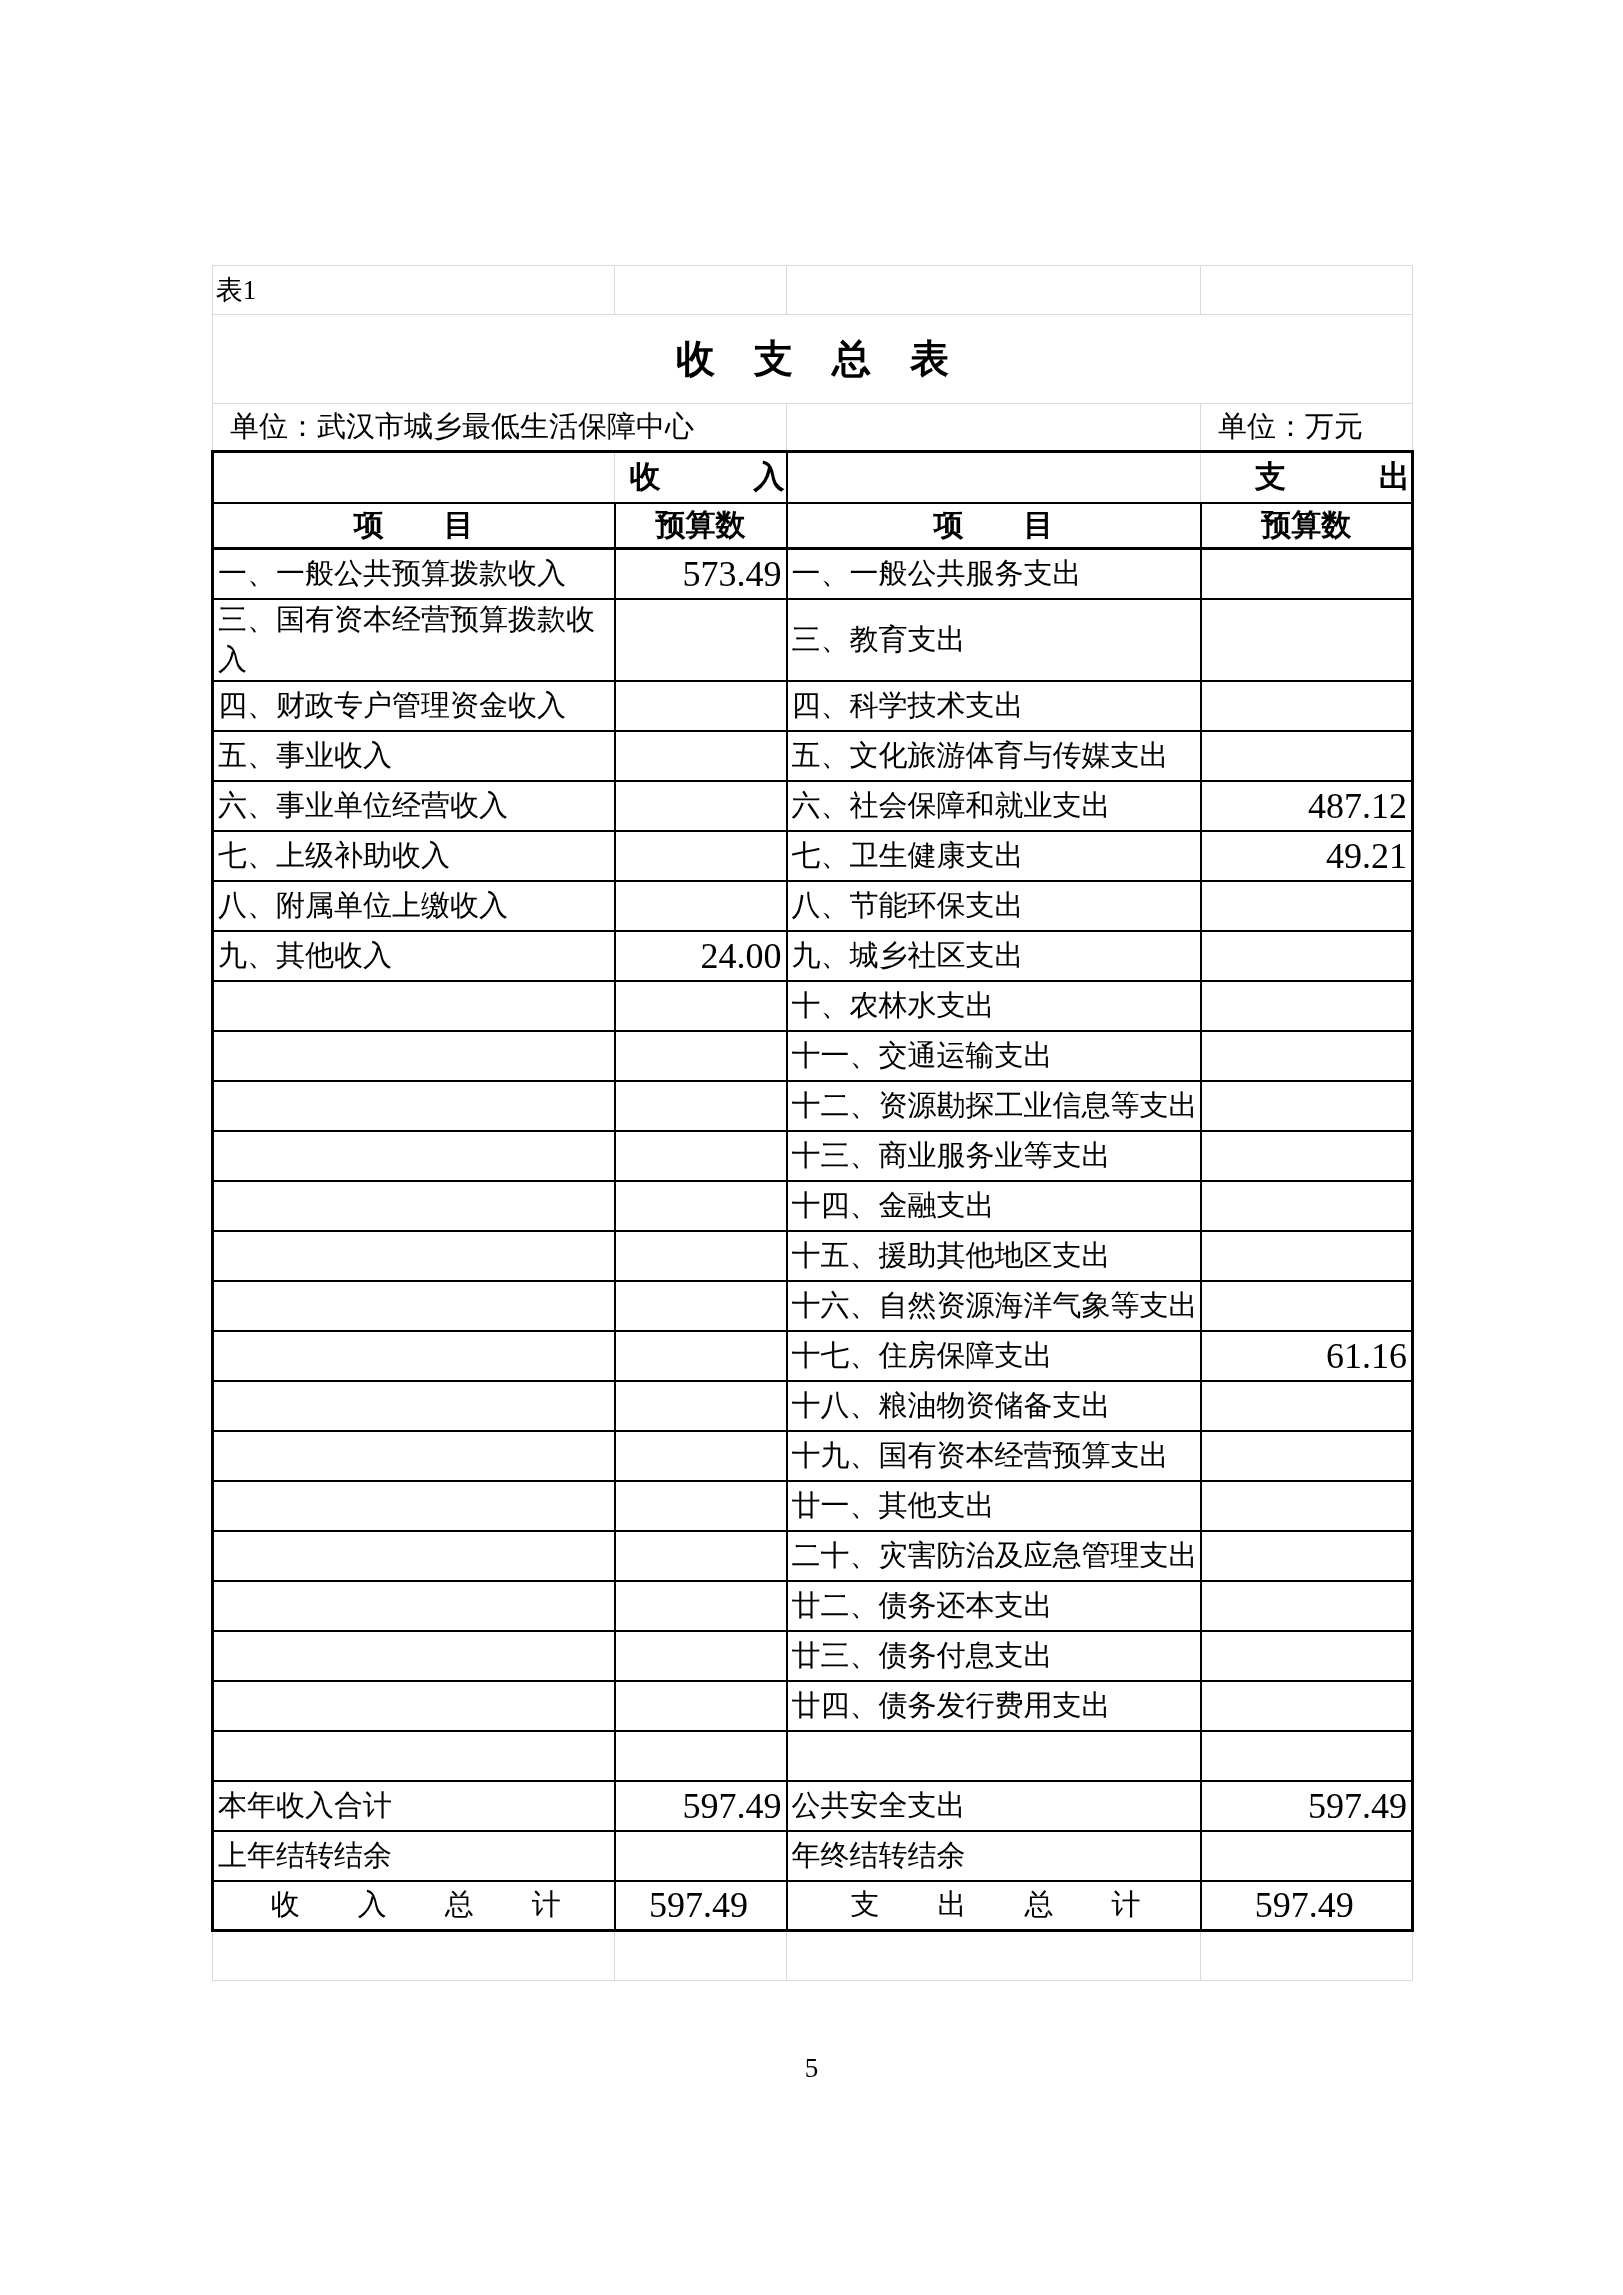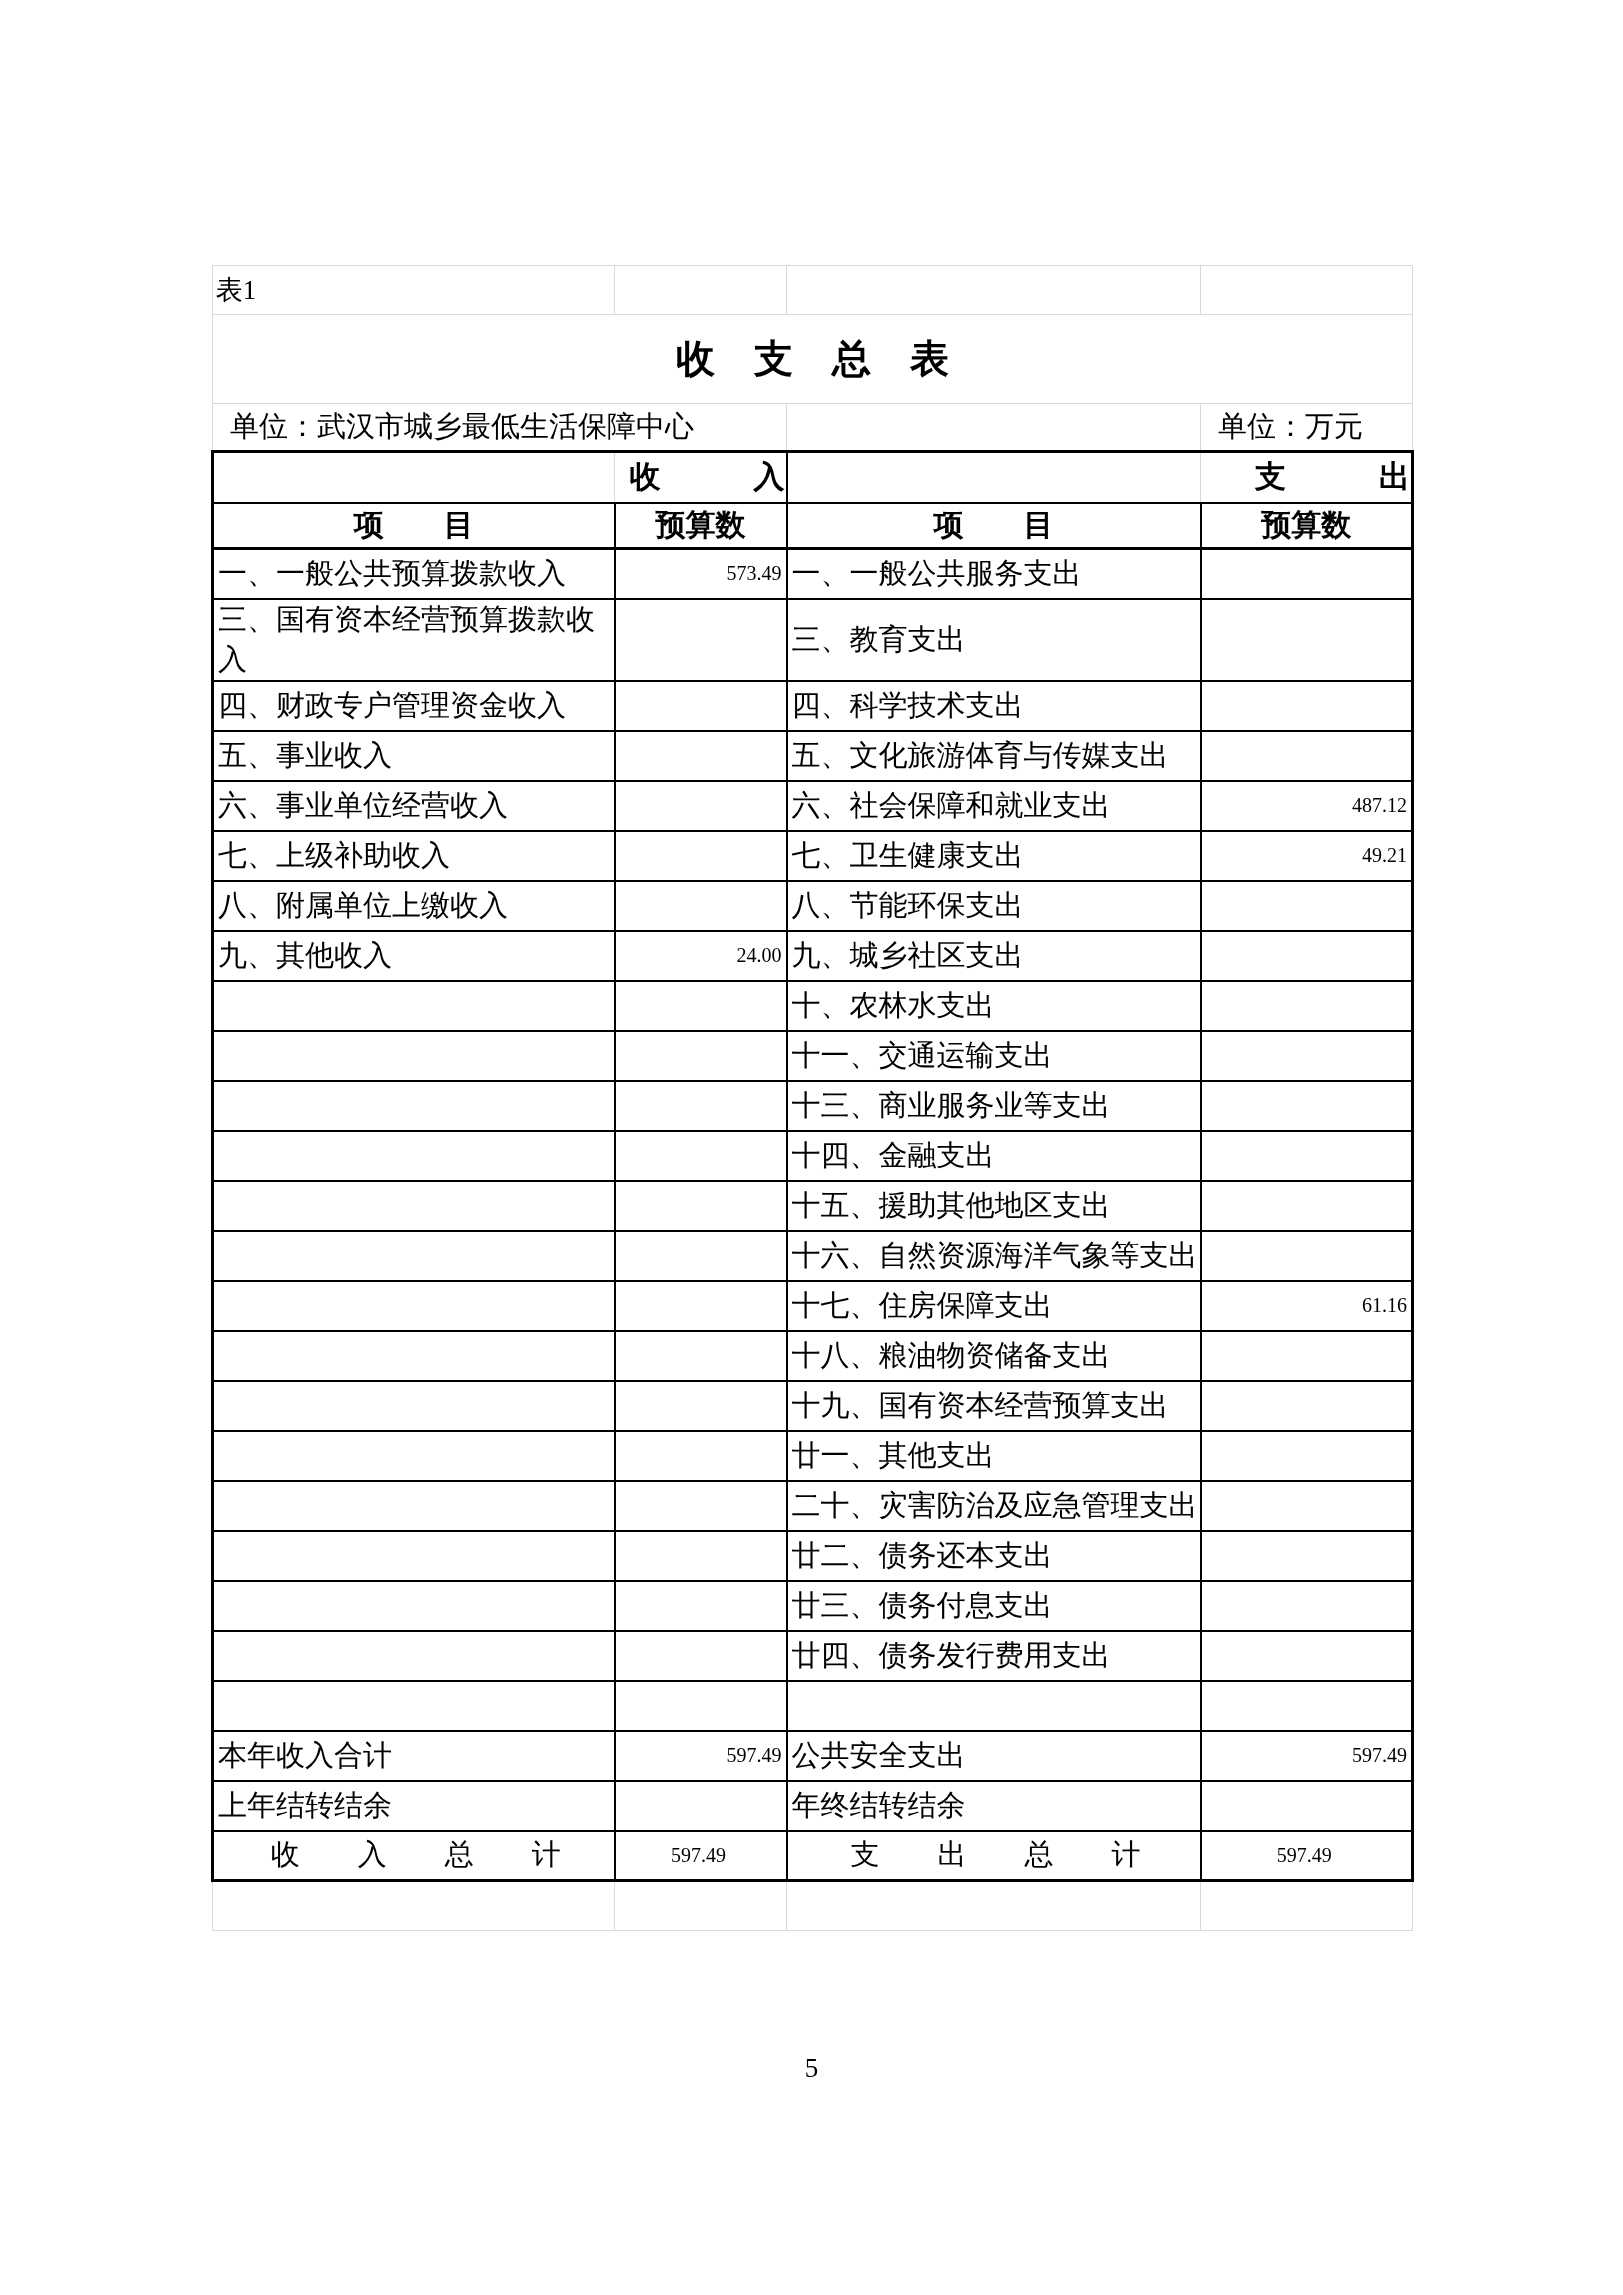--- a/index.html
+++ b/index.html
@@ -44,21 +44,21 @@
   }
   tr.sec-row       { height: 51px; }
   tr.sec-row td    { border-top-width: 3.4px; text-align: right; font-size: 31px; font-weight: bold; position: relative; }
   tr.sec-row td .inner-grid {
     position: absolute; top: 0; bottom: 0; width: 1.4px; background: #d9d9d9;
   }
   tr.colhead-row     { height: 46px; }
   tr.colhead-row td  { border-bottom-width: 3.4px; text-align: center; font-size: 30px; font-weight: bold; }
   tr.data-row        { height: 50px; }
   td.item-cell  { text-align: left;  font-size: 29px; padding: 0 0 0 4.1px; }
-  td.val-cell   { text-align: right; font-size: 20px; padding: 0 4.1px 0 0; }
+  td.val-cell   { text-align: right; font-size: 36px; padding: 0 4.1px 0 0; }
   td.col3       { border-left-width: 2.7px; }
   .edge-l  { border-left-width: 3.4px !important; }
   .edge-r  { border-right-width: 3.4px !important; }
   tr.last-black td { border-bottom-width: 3.4px; text-align: center; }
   
   tr.blank-gray-row    { height: 50px; }
   tr.remark-row        { height: 48px; }
   tr.remark-row td     { font-size: 29px; text-align: left; vertical-align: middle; padding: 0 0 0 4.1px; }
   
   .page-number {
@@ -176,20 +176,26 @@
   </tr>
         <tr class="data-row">
     <td class="bcell item-cell edge-l"></td>
     <td class="bcell val-cell"></td>
     <td class="bcell item-cell col3">十一、交通运输支出</td>
     <td class="bcell val-cell edge-r"></td>
   </tr>
         <tr class="data-row">
     <td class="bcell item-cell edge-l"></td>
     <td class="bcell val-cell"></td>
+    <td class="bcell item-cell col3">十二、资源勘探工业信息等支出</td>
+    <td class="bcell val-cell edge-r"></td>
+  </tr>
+        <tr class="data-row">
+    <td class="bcell item-cell edge-l"></td>
+    <td class="bcell val-cell"></td>
     <td class="bcell item-cell col3">十三、商业服务业等支出</td>
     <td class="bcell val-cell edge-r"></td>
   </tr>
         <tr class="data-row">
     <td class="bcell item-cell edge-l"></td>
     <td class="bcell val-cell"></td>
     <td class="bcell item-cell col3">十四、金融支出</td>
     <td class="bcell val-cell edge-r"></td>
   </tr>
         <tr class="data-row">

